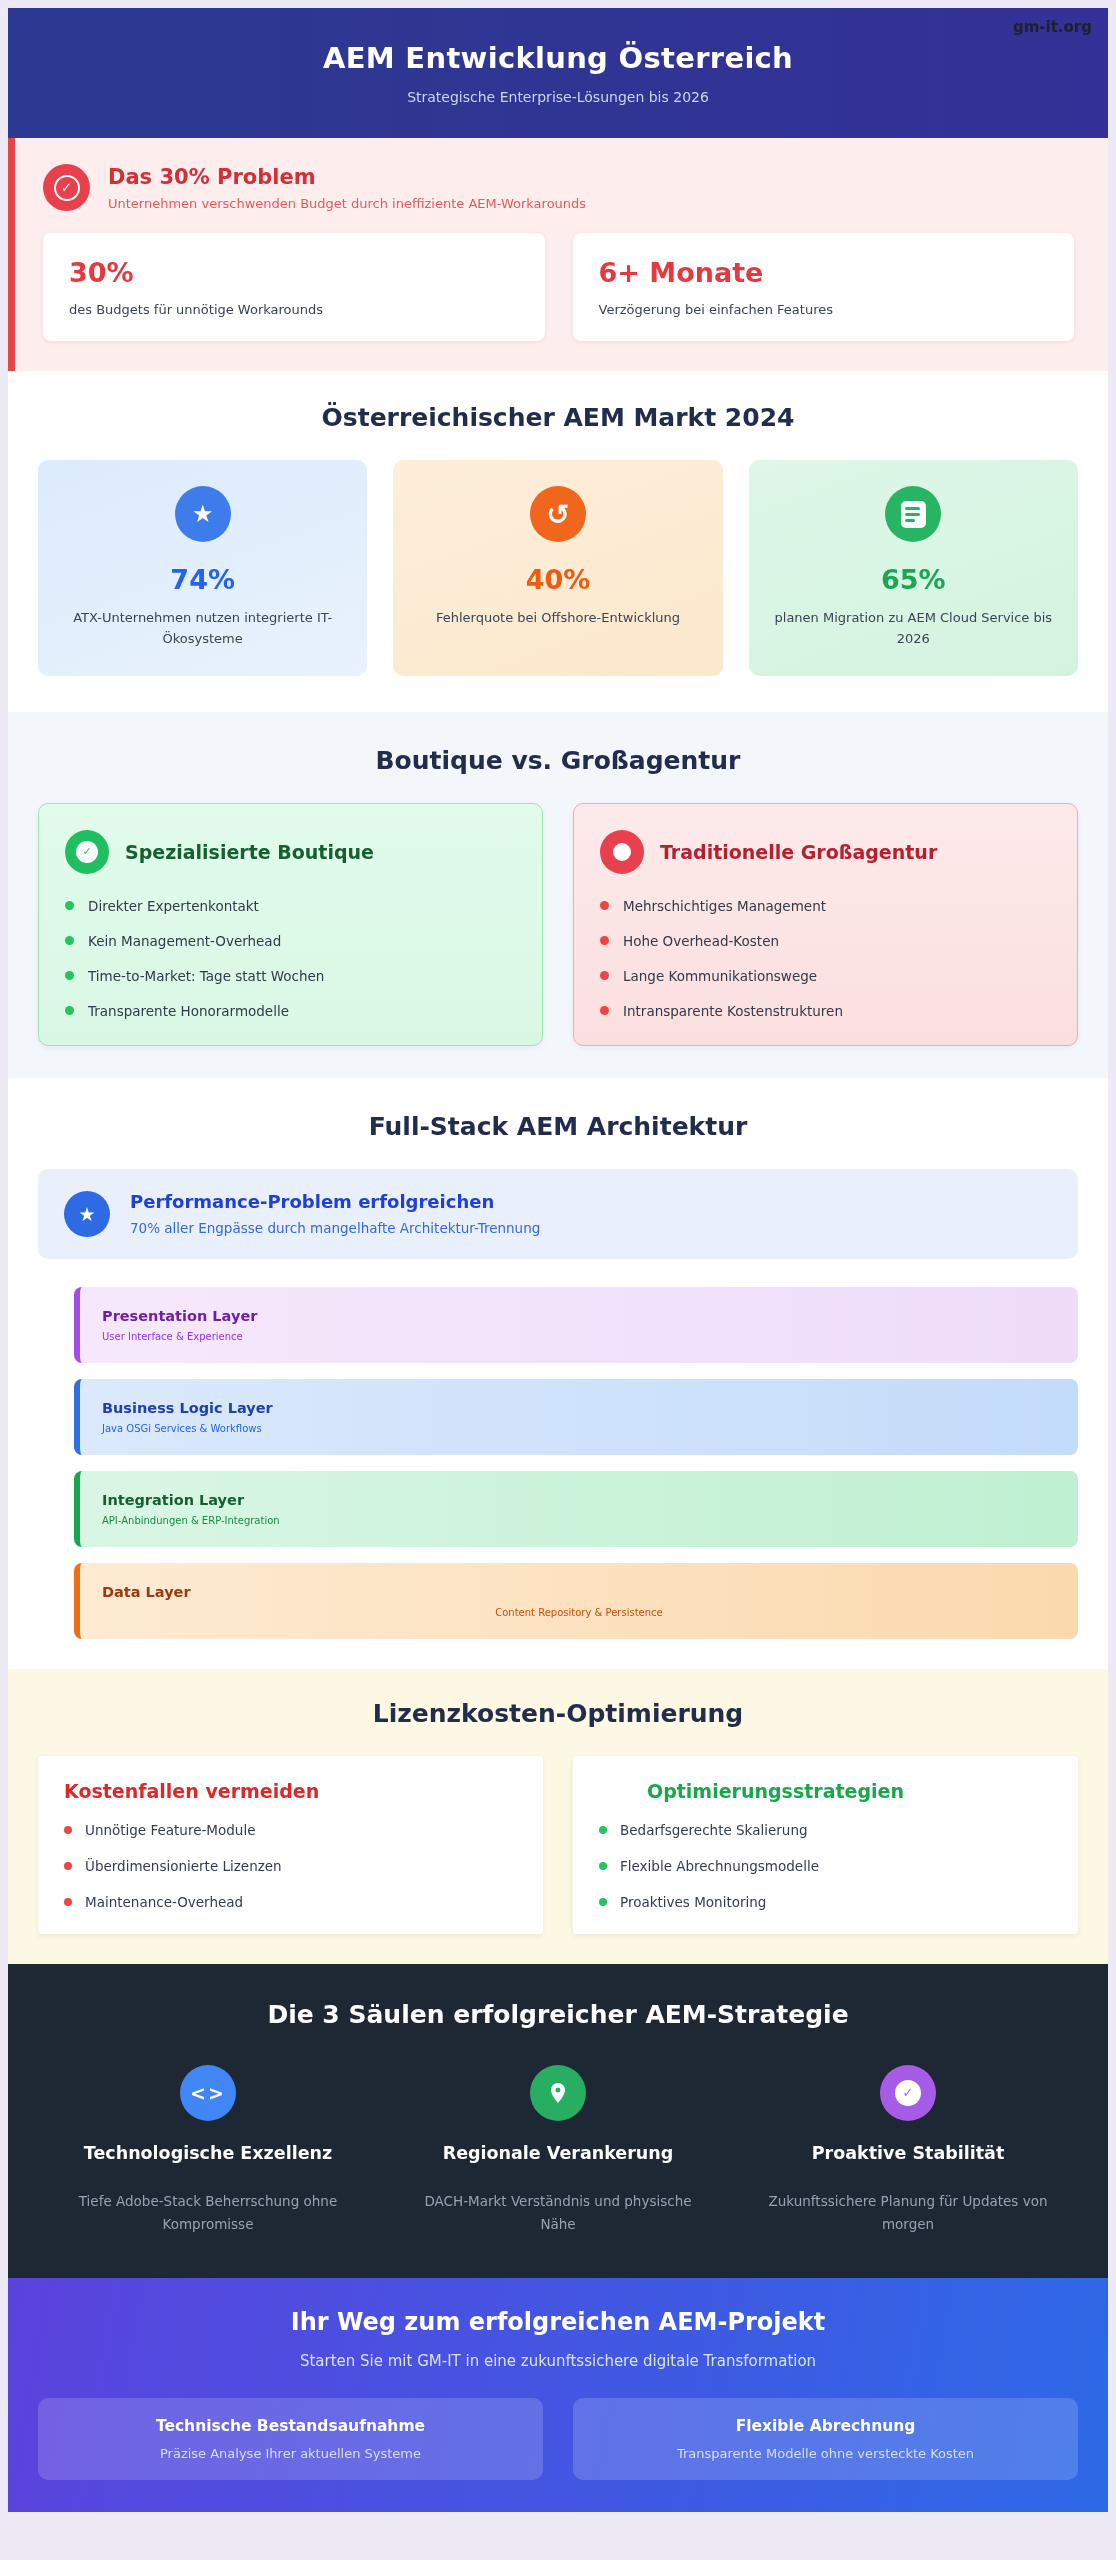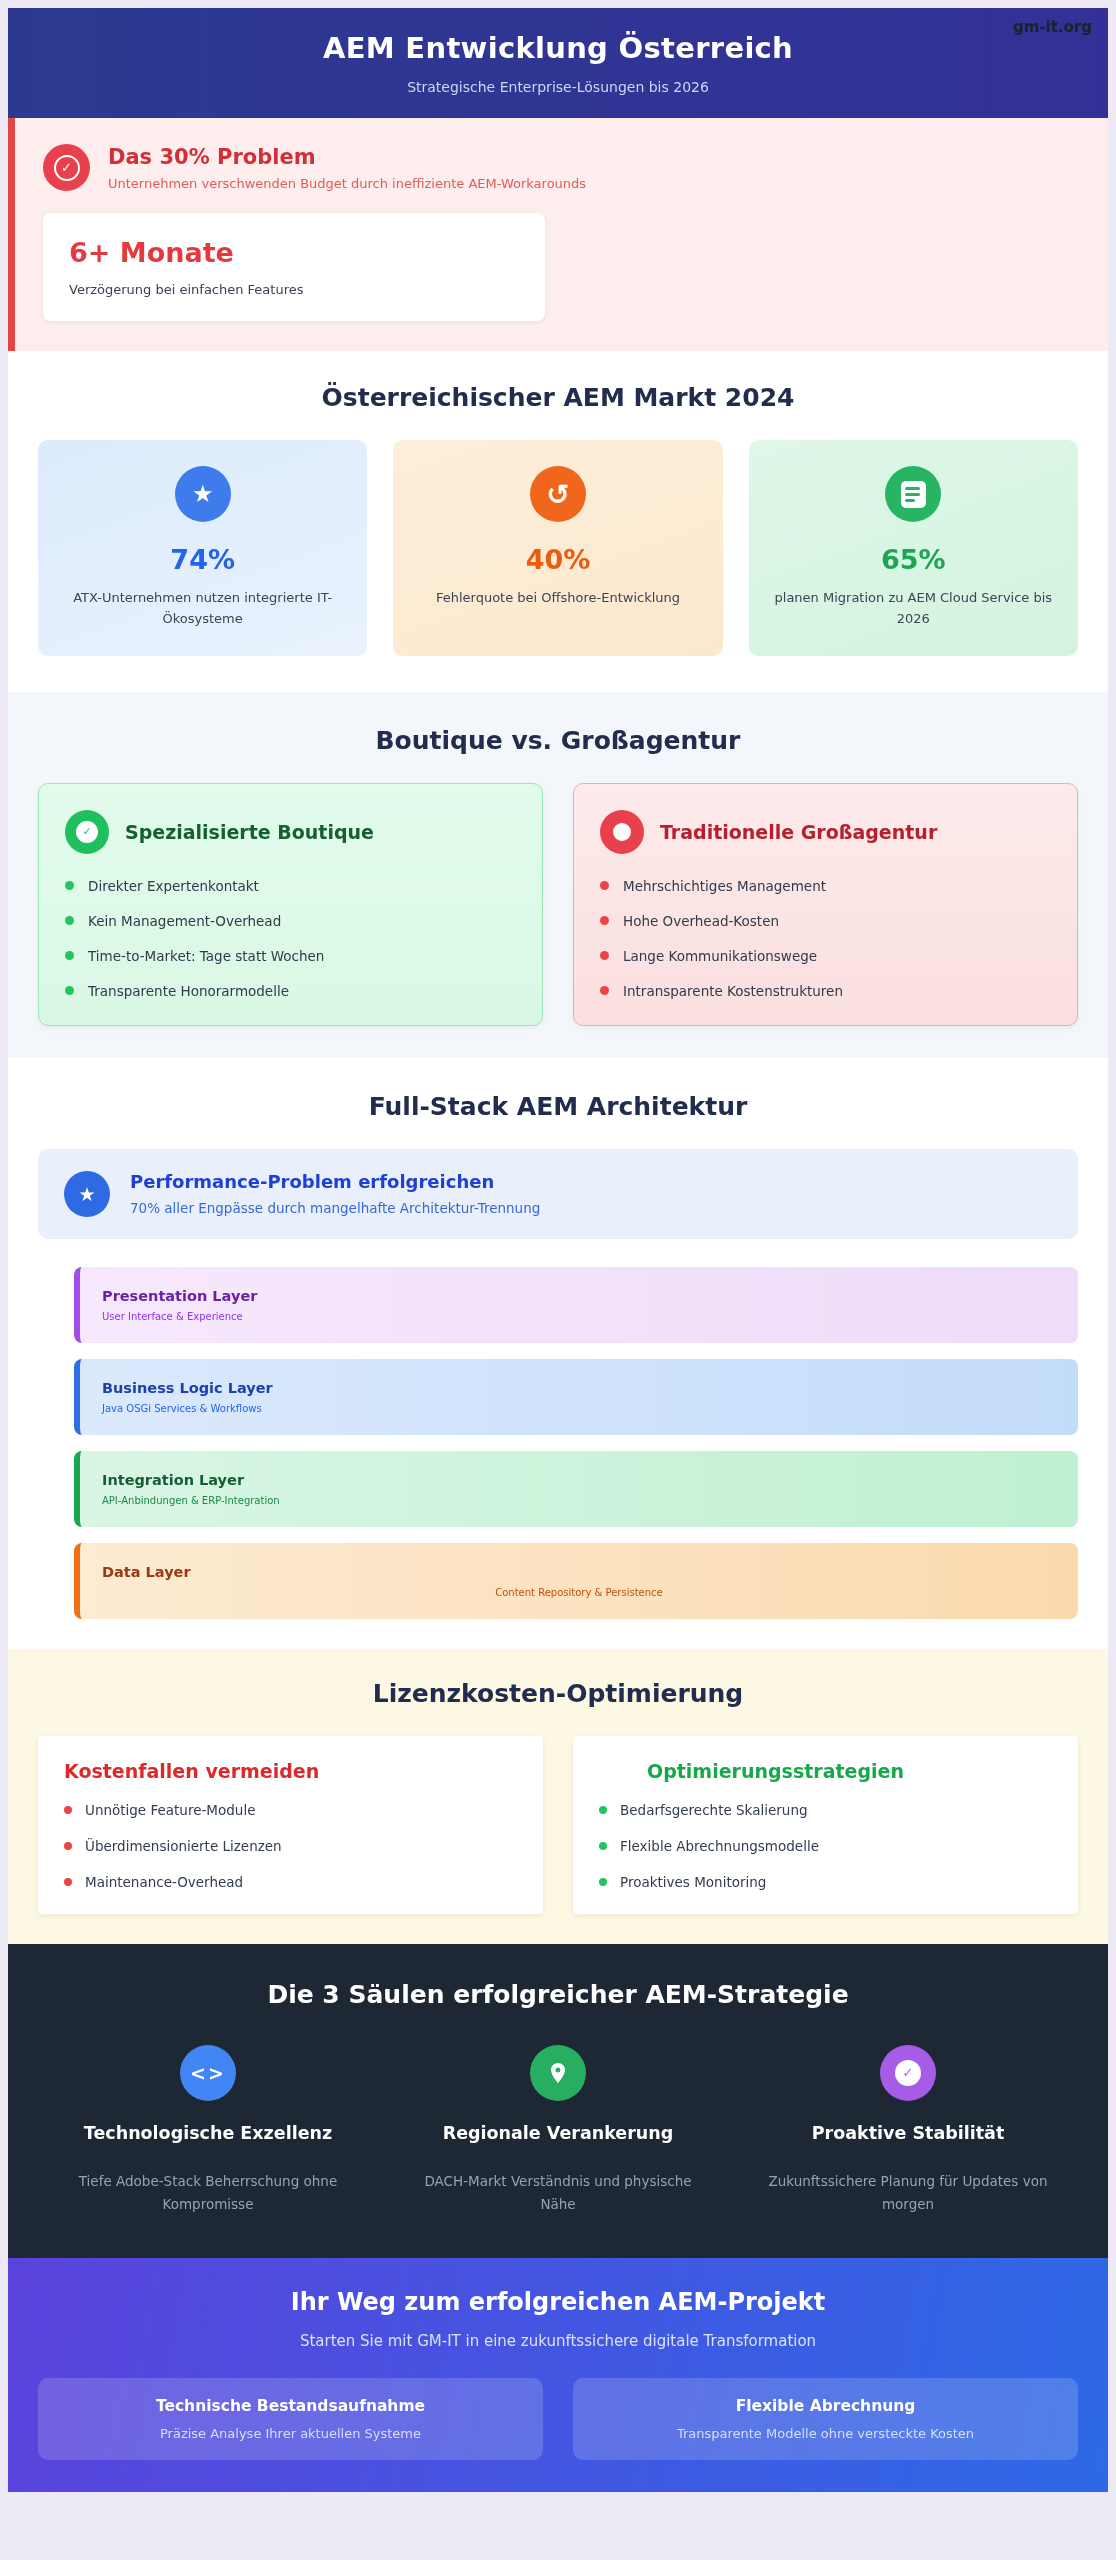--- a/index.html
+++ b/index.html
@@ -6,21 +6,21 @@
   html,body { background:#edeaf5; }
   body {
     width:1116px; min-height:2560px; margin:0 auto;
     font-family:"DejaVu Sans","Liberation Sans",sans-serif;
     color:#333;
   }
   .page { padding:8px; }
 
   
   .header {
-    position:relative; height:110px;
+    position:relative; height:130px;
     background:linear-gradient(90deg,#2b3a90 0%,#343097 100%);
     display:flex; flex-direction:column; align-items:center; justify-content:center;
     gap:14px; color:#fff;
   }
   .logo { position:absolute; top:10px; right:16px; font-size:15px; font-weight:bold; color:rgba(25,30,25,0.85); }
   .header-title { font-size:29px; font-weight:bold; letter-spacing:0.3px; }
   .header-sub { font-size:14px; color:#cdd6f3; }
 
   
   .problem { background:#fdeded; border-left:7px solid #e64545; padding:26px 34px 30px 28px; }
@@ -145,20 +145,24 @@
       <div class="badge-check">
         <span class="ring">✓</span>
       </div>
       <div>
         <div class="problem-title">Das 30% Problem</div>
         <div class="problem-sub">Unternehmen verschwenden Budget durch ineffiziente AEM-Workarounds</div>
       </div>
     </div>
     <div class="problem-cards">
       <div class="stat-card">
+        <div class="stat-value">30%</div>
+        <div class="stat-label">des Budgets für unnötige Workarounds</div>
+      </div>
+      <div class="stat-card">
         <div class="stat-value">6+ Monate</div>
         <div class="stat-label">Verzögerung bei einfachen Features</div>
       </div>
     </div>
   </section>
 
   <section class="market">
     <h2 class="section-title">Österreichischer AEM Markt 2024</h2>
     <div class="market-grid">
       <div class="market-card mc-blue">

